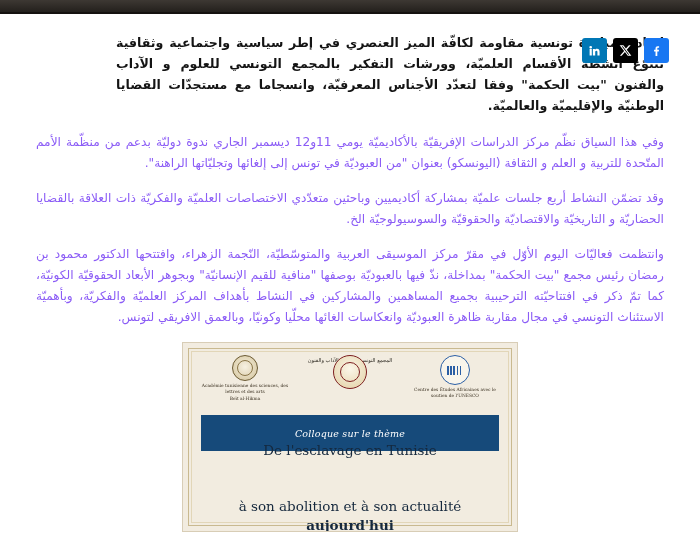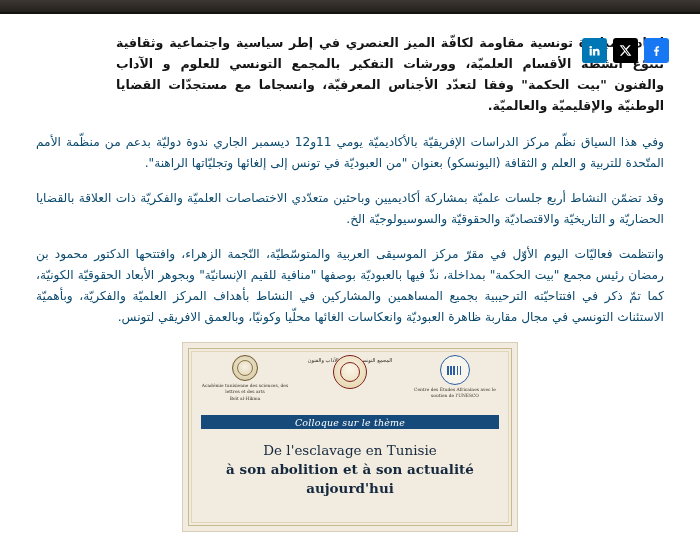--- a/index.html
+++ b/index.html
@@ -42,21 +42,21 @@
     line-height: 21px;
     font-weight: bold;
     color: #141414;
     margin: 0 0 16px 0;
     text-align: justify;
     padding-left: 80px;
   }
   .para {
     font-size: 12.2px;
     line-height: 21px;
-    color: #0c4a6e;
+    color: #8b5cf6;
     margin: 0 0 14px 0;
     text-align: justify;
   }
   .para.tight { margin-bottom: 11px; }
 
   
   .share-rail {
     position: absolute;
     top: 38px;
     left: 582px;
@@ -173,38 +173,38 @@
     top: 14px;
     left: 0; right: 0;
     text-align: center;
     font-size: 5.2px;
     color: #2e2a22;
     direction: rtl;
   }
   .poster-band {
     position: absolute;
     top: 72px; left: 18px; right: 18px;
-    height: 14px;
+    height: 36px;
     background: #164a7a;
     color: #ffffff;
     display: flex;
     align-items: center;
     justify-content: center;
     font-size: 9.5px;
     font-style: italic;
     letter-spacing: 0.2px;
   }
   .poster-title {
     position: absolute;
     top: 98px; left: 14px; right: 14px;
     text-align: center;
     color: #15283d;
   }
   .poster-title .l1 { font-size: 13.5px; font-weight: normal; line-height: 19px; }
-  .poster-title .l2 { font-size: 13.5px; font-weight: bold; line-height: 19px; }
+  .poster-title .l2 { font-size: 13.5px; font-weight: normal; line-height: 19px; margin-top: 37px; }
   .poster-title .l3 { font-size: 13.5px; font-weight: bold; line-height: 19px; }
 </style>
 </head>
 <body>
 
 <div class="hero-strip">
   <div class="hero-edge"></div>
 </div>
 
 <div class="share-rail">

